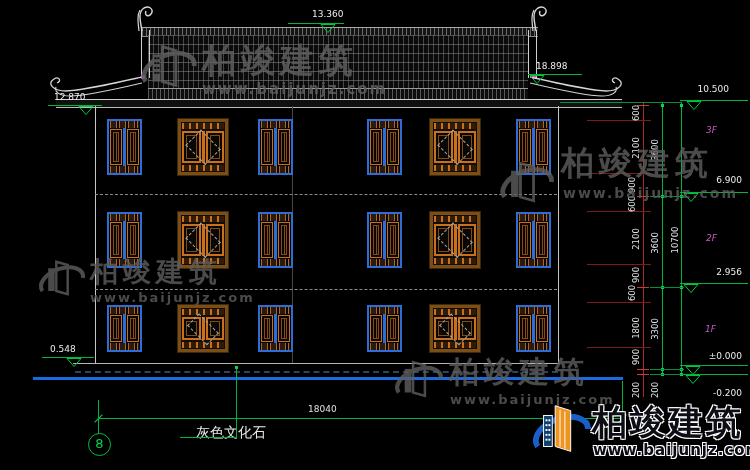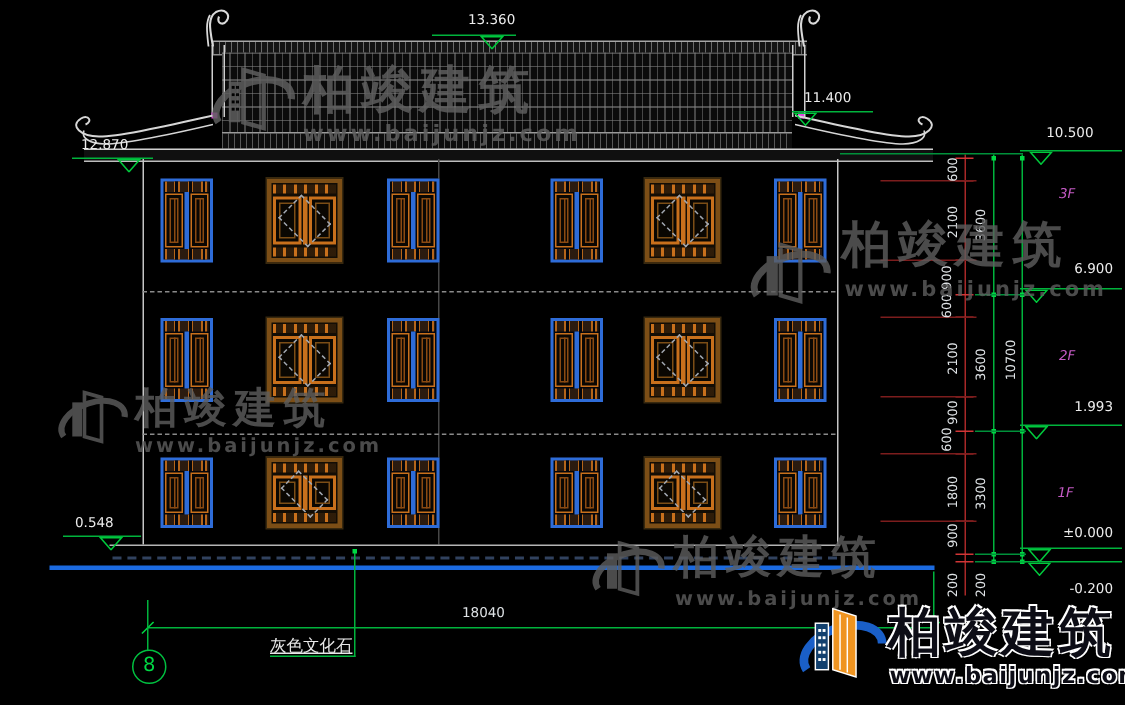--- a/index.html
+++ b/index.html
@@ -69,21 +69,21 @@
         transform:translate(-50%,-50%) rotate(-90deg);}
   .hdim{position:absolute;color:#dfe3e6;font-size:9px;line-height:1;white-space:nowrap;}
   .gtick{position:absolute;width:11px;height:1px;background:#00d844;transform:rotate(-45deg);}
   .elev{position:absolute;font-size:9px;color:#ececec;}
   .elev .ev{position:absolute;top:0;line-height:1;}
   .elev .ln{position:absolute;left:0;right:0;height:1px;background:#00b43c;}
   .elev svg{position:absolute;}
   .flabel{position:absolute;color:#c45ac4;font-size:9px;font-style:italic;line-height:1;}
   .axiscircle{position:absolute;left:88px;top:433px;width:21px;height:21px;border:1px solid #00c040;
         border-radius:50%;color:#00d844;font-size:13px;line-height:20px;text-align:center;}
-  .matlabel{position:absolute;left:180px;top:425px;color:#e8e8e8;font-size:11px;line-height:1;text-decoration:underline;}
+  .matlabel{position:absolute;left:196px;top:425px;color:#e8e8e8;font-size:14px;line-height:1;}
 
   
   .wm{position:absolute;color:#5e5e5e;text-decoration:underline;}
   .wm .t1{position:absolute;font-weight:bold;white-space:nowrap;line-height:1;letter-spacing:5px;}
   .wm .t2{position:absolute;font-weight:bold;white-space:nowrap;line-height:1;letter-spacing:2px;}
   .wm svg{position:absolute;}
   .wm5 .t1,.wm5 .t2{color:#0d0d16;
      text-shadow:-1px -1px 0 #fff,1px -1px 0 #fff,-1px 1px 0 #fff,1px 1px 0 #fff;}
 </style>
 </head>
@@ -366,21 +366,21 @@
   <span class="flabel" style="left:705px;top:325px;">1F</span>
 
   <div class="elev" style="left:288px;top:10px;width:56px;">
     <span class="ev" style="left:24px;">13.360</span>
     <div class="ln" style="top:13px;"></div>
     <svg style="left:32px;top:14px;" width="16" height="9" viewBox="0 0 16 9">
         <path d="M1 .5h14L8 8.5z" fill="none" stroke="#00c83c"></path>
       </svg>
   </div>
   <div class="elev" style="left:528px;top:62px;width:54px;">
-    <span class="ev" style="left:8px;">11.400</span>
+    <span class="ev" style="left:8px;">18.898</span>
     <div class="ln" style="top:12px;"></div>
     <svg style="left:1px;top:13px;" width="16" height="9" viewBox="0 0 16 9">
         <path d="M1 .5h14L8 8.5z" fill="none" stroke="#00c83c"></path>
       </svg>
   </div>
   <div class="elev" style="left:48px;top:93px;width:54px;">
     <span class="ev" style="left:6px;">12.870</span>
     <div class="ln" style="top:12px;"></div>
     <svg style="left:30px;top:13px;" width="16" height="9" viewBox="0 0 16 9">
         <path d="M1 .5h14L8 8.5z" fill="none" stroke="#00c83c"></path>
@@ -394,21 +394,21 @@
       </svg>
   </div>
   <div class="elev" style="left:680px;top:176px;width:68px;">
     <span class="ev" style="right:6px;">6.900</span>
     <div class="ln" style="top:16px;"></div>
     <svg style="left:3px;top:17px;" width="16" height="9" viewBox="0 0 16 9">
         <path d="M1 .5h14L8 8.5z" fill="none" stroke="#00c83c"></path>
       </svg>
   </div>
   <div class="elev" style="left:680px;top:268px;width:68px;">
-    <span class="ev" style="right:6px;">1.993</span>
+    <span class="ev" style="right:6px;">2.956</span>
     <div class="ln" style="top:15px;"></div>
     <svg style="left:3px;top:16px;" width="16" height="9" viewBox="0 0 16 9">
         <path d="M1 .5h14L8 8.5z" fill="none" stroke="#00c83c"></path>
       </svg>
   </div>
   <div class="elev" style="left:680px;top:352px;width:68px;">
     <span class="ev" style="right:6px;">±0.000</span>
     <div class="ln" style="top:13px;"></div>
     <svg style="left:5px;top:14px;" width="16" height="9" viewBox="0 0 16 9">
         <path d="M1 .5h14L8 8.5z" fill="none" stroke="#00c83c"></path>

